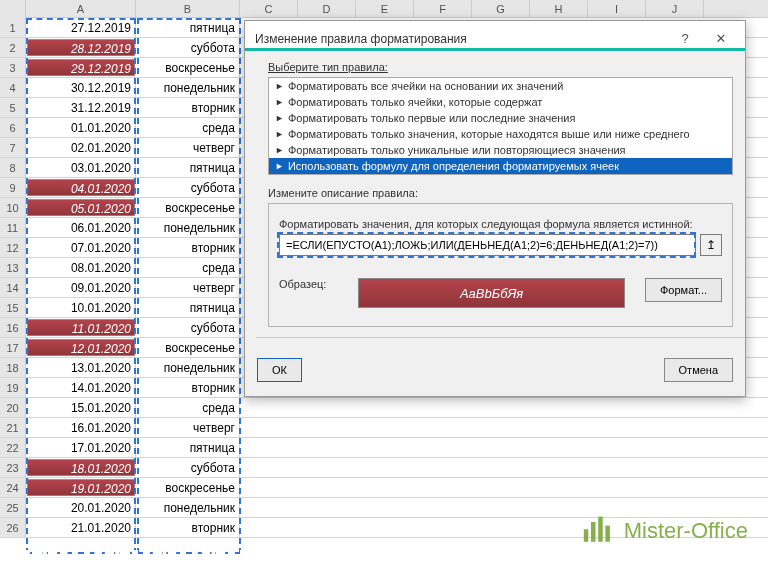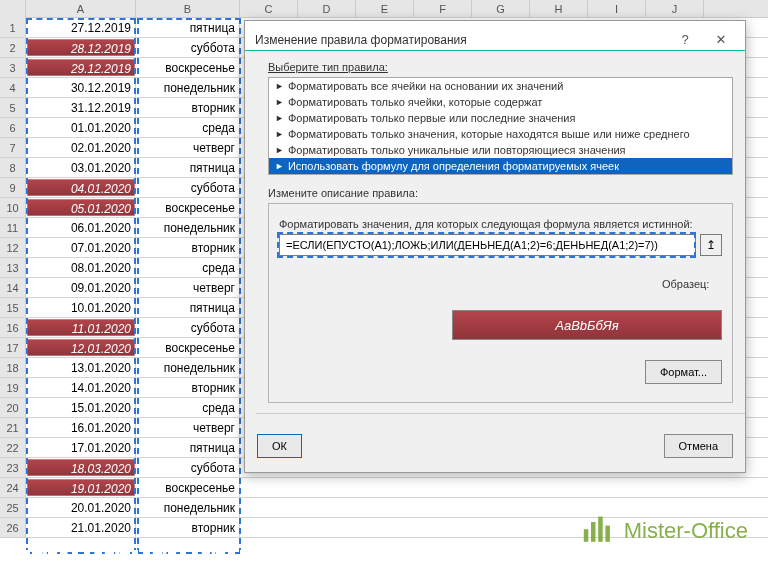--- a/index.html
+++ b/index.html
@@ -115,21 +115,21 @@
       background: #f0f0f0;
       border: 1px solid #999;
       box-shadow: 0 3px 12px rgba(0,0,0,0.3);
       z-index: 10;
     }
     .titlebar {
       display: flex;
       align-items: center;
       height: 30px;
       background: #fff;
-      border-bottom: 1px solid #14b8a6;
+      border-bottom: 3px solid #14b8a6;
       padding: 8px 6px 0 10px;
     }
     .titlebar-title {
       flex: 1;
       font-size: 12px;
       color: #333;
     }
     .titlebar-btn {
       width: 36px;
       height: 24px;
@@ -204,24 +204,23 @@
       height: 22px;
       border: 1px solid #7a7a7a;
       background: #f0f0f0;
       text-align: center;
       line-height: 20px;
       font-size: 12px;
       cursor: pointer;
     }
     .preview-row {
       display: flex;
-      align-items: flex-end;
+      align-items: flex-start;
       gap: 20px;
       margin: 22px 0 6px 0;
-      flex-direction: column;
     }
     .preview-label {
       font-size: 11px;
       color: #333;
       width: 60px;
     }
     .preview-box {
       width: 270px;
       height: 30px;
       background: linear-gradient(#b5444c, #8f343a);
@@ -411,21 +410,21 @@
         <div class="cell cell-A">16.01.2020</div>
         <div class="cell cell-B">четверг</div>
       </div>
       <div class="row">
         <div class="row-header">22</div>
         <div class="cell cell-A">17.01.2020</div>
         <div class="cell cell-B">пятница</div>
       </div>
       <div class="row">
         <div class="row-header">23</div>
-        <div class="cell cell-A weekend">18.03.2020</div>
+        <div class="cell cell-A weekend">18.01.2020</div>
         <div class="cell cell-B">суббота</div>
       </div>
       <div class="row">
         <div class="row-header">24</div>
         <div class="cell cell-A weekend">19.01.2020</div>
         <div class="cell cell-B">воскресенье</div>
       </div>
       <div class="row">
         <div class="row-header">25</div>
         <div class="cell cell-A">20.01.2020</div>

